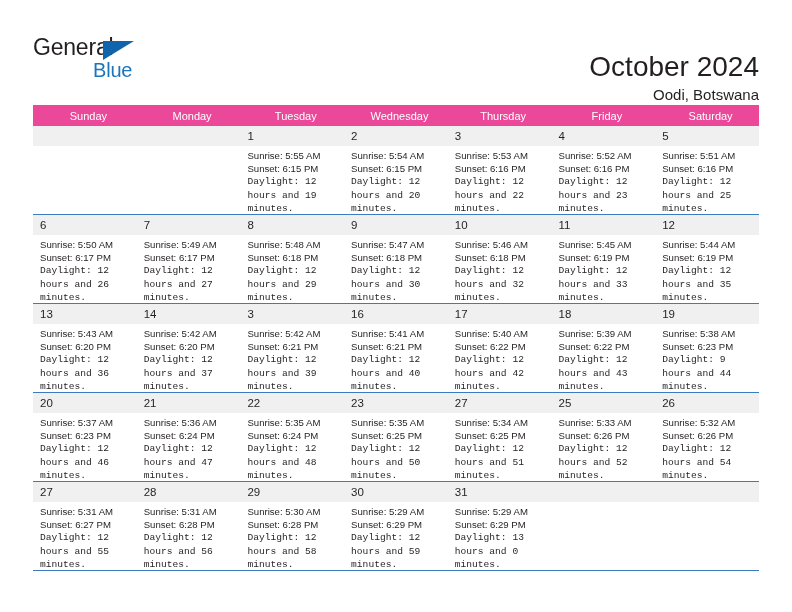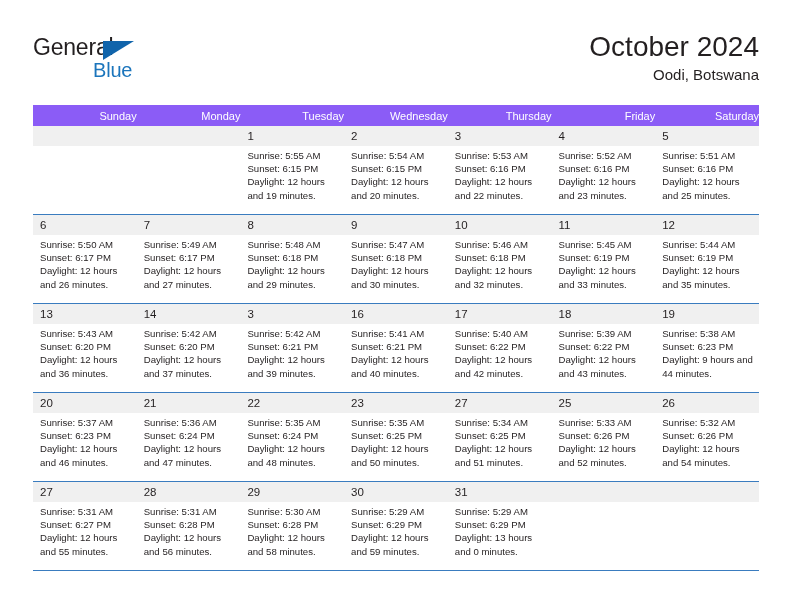--- a/index.html
+++ b/index.html
@@ -71,20 +71,21 @@
     right: 0;
     top: 0;
     text-align: right;
   }
   .month-title {
     font-size: 28px;
     line-height: 34px;
     color: #231f20;
     font-weight: normal;
     white-space: nowrap;
+    margin-top: 20px;
   }
   .location-title {
     font-size: 15px;
     line-height: 22px;
     color: #231f20;
     margin-top: 0;
     white-space: nowrap;
   }
 
   
@@ -93,25 +94,25 @@
     left: 33px;
     top: 105px;
     width: 726px;
   }
   .cal-table {
     width: 726px;
     border-collapse: collapse;
     table-layout: fixed;
   }
   .cal-head th {
-    background: #8b5cf6;
+    background: #ec4899;
     color: #ffffff;
     font-size: 11px;
     font-weight: normal;
-    text-align: right;
+    text-align: center;
     padding: 4px 0 4px 7px;
     height: 13px;
     border: none;
   }
   .week-row td {
     vertical-align: top;
     padding: 0;
     border-bottom: 1.5px solid #3a7cbf;
     height: 88px;
     background: #ffffff;
@@ -140,20 +141,21 @@
     padding: 3px 6px 0 7px;
     font-size: 9.6px;
     line-height: 13.2px;
     color: #231f20;
   }
   .details div {
     white-space: nowrap;
   }
   .details .daylight-line {
     white-space: normal;
+    font-family: Liberation Mono, monospace;
   }
 </style>
 </head>
 <body>
 
 <div class="page">
 
   <div class="header">
     <div class="brand">
       <span class="brand-general">General</span>

